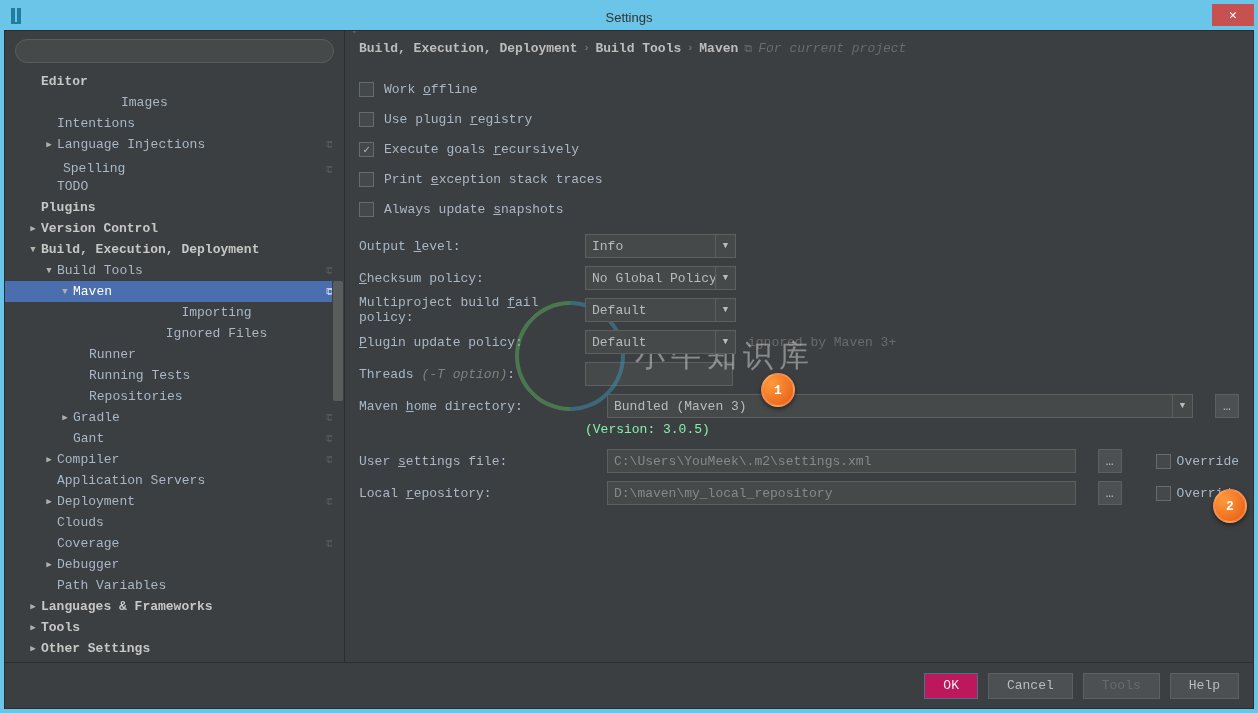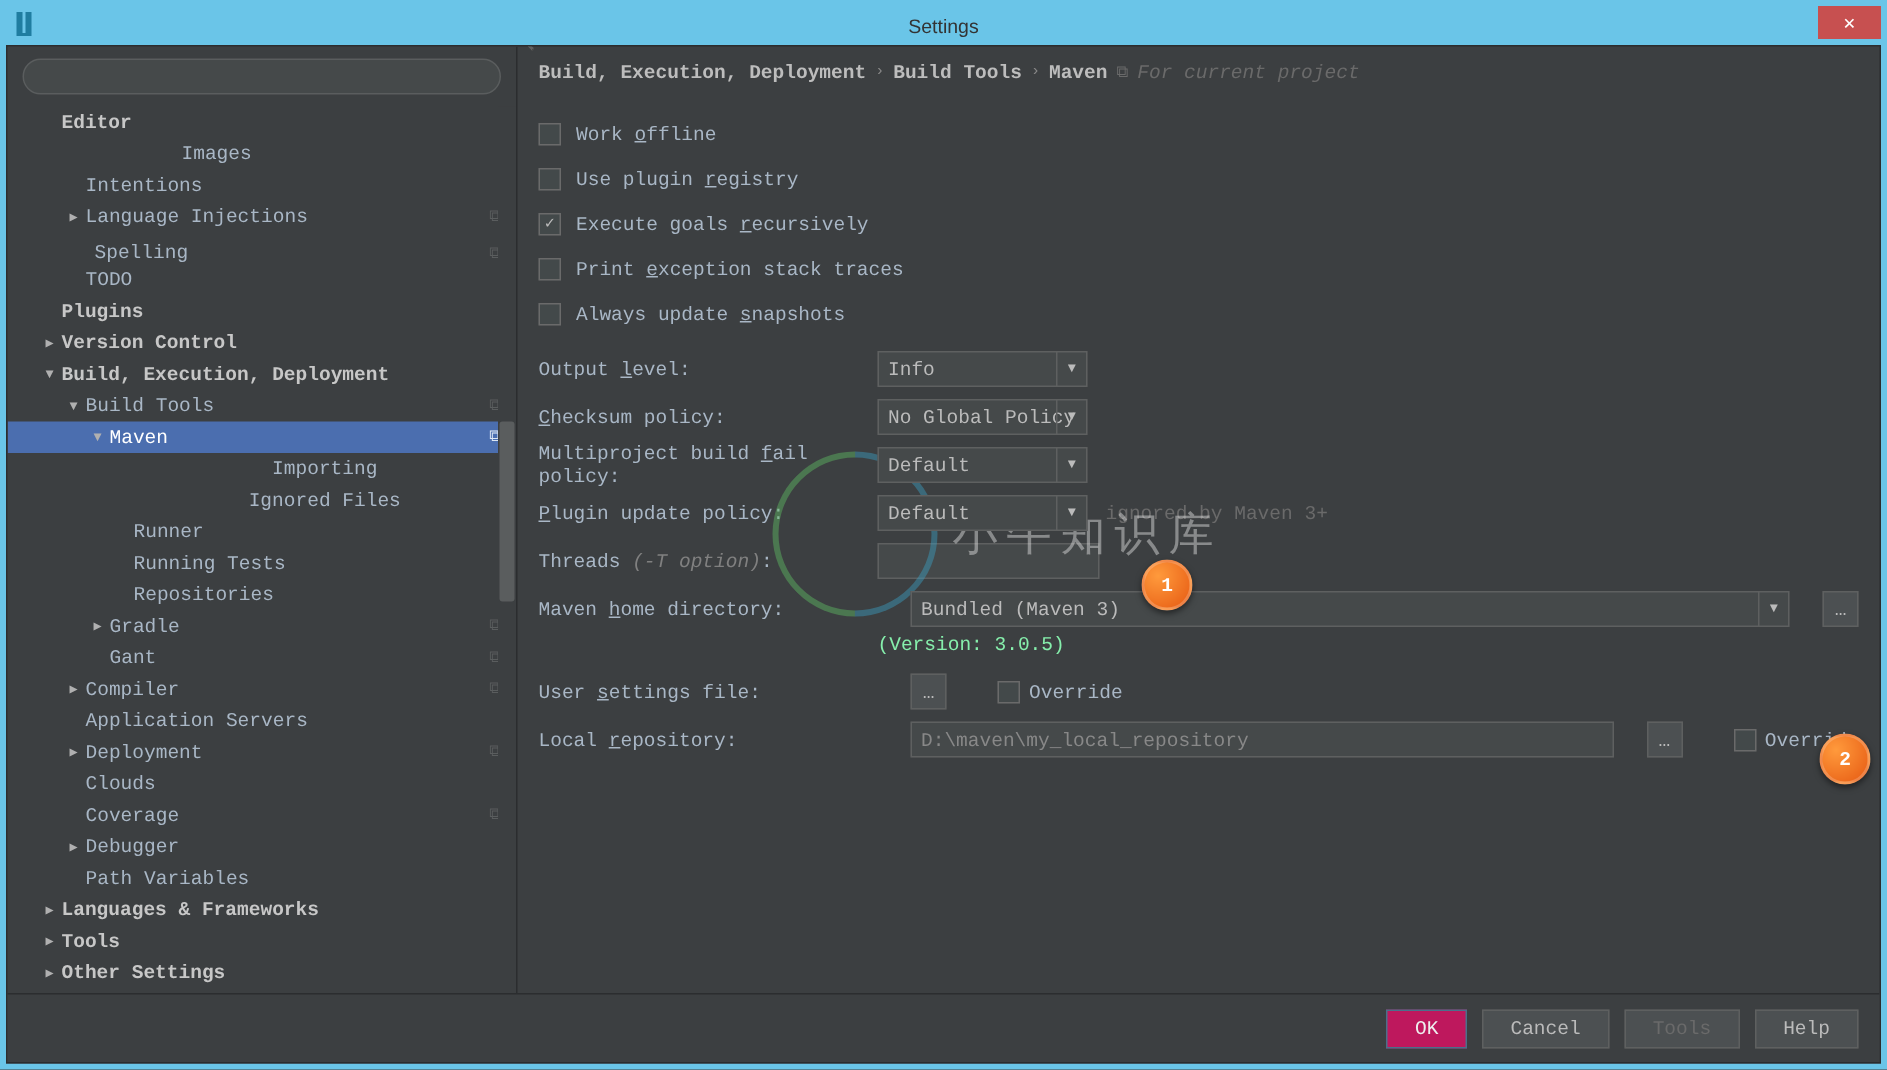--- a/index.html
+++ b/index.html
@@ -36,21 +36,21 @@
 .chk-row{margin-bottom:0}
 .chk{width:15px;height:15px;background:#43494a;border:1px solid #6a6a6a;margin-right:10px;display:flex;align-items:center;justify-content:center;color:#a9b7c6;font-size:11px;cursor:pointer}
 .chk.checked::after{content:"✓";color:#bbb}
 .lbl{color:#a9b7c6}
 .lbl u{text-decoration:underline}
 .form-row{display:flex;align-items:center;min-height:32px}
 .form-lbl{width:226px;color:#a9b7c6}
 .form-lbl .opt{color:#808080;font-style:italic}
 .select{height:24px;background:#45494a;border:1px solid #5e6060;display:flex;align-items:center;padding:0 6px;color:#bbb;position:relative;cursor:pointer}
 .select .dd{position:absolute;right:0;top:-1px;bottom:-1px;width:20px;border-left:1px solid #5e6060;display:flex;align-items:center;justify-content:center;color:#bbb;font-size:9px}
-.select.w1{width:140px}
+.select.w1{width:151px}
 .input{height:24px;background:#45494a;border:1px solid #5e6060;padding:0 6px;color:#bbb;outline:none}
 .input.w1{width:148px}
 .hint-txt{color:#6a6a6a;margin-left:12px}
 .wide-row{display:flex;align-items:center;min-height:32px;gap:22px}
 .wide-select{flex:1}
 .square-btn{width:24px;height:24px;background:#4c5052;border:1px solid #5e6060;color:#bbb;display:flex;align-items:center;justify-content:center;cursor:pointer;font-size:13px}
 .version{margin-left:226px;color:#86efac;margin-bottom:8px}
 .path-input{flex:1;background:#45494a;border:1px solid #5e6060;height:24px;color:#888;padding:0 6px}
 .override{display:flex;align-items:center;margin-left:12px}
 .override .chk{margin-right:6px}
@@ -297,20 +297,21 @@
           <div class="select wide-select">
               <span>Bundled (Maven 3)</span>
               <span class="dd">▼</span>
             </div>
           <div class="square-btn">…</div>
         </div>
         <div class="version">(Version: 3.0.5)</div>
 
         <div class="wide-row">
           <div class="form-lbl">User <u>s</u>ettings file:</div>
+          <input class="path-input" disabled="" value="C:\Users\YouMeek\.m2\settings.xml" style="">
           <div class="square-btn">…</div>
           <div class="override">
               <span class="chk"></span>
               <span>Override</span>
             </div>
         </div>
         <div class="wide-row">
           <div class="form-lbl">Local <u>r</u>epository:</div>
           <input class="path-input" disabled="" value="D:\maven\my_local_repository" style="">
           <div class="square-btn">…</div>

